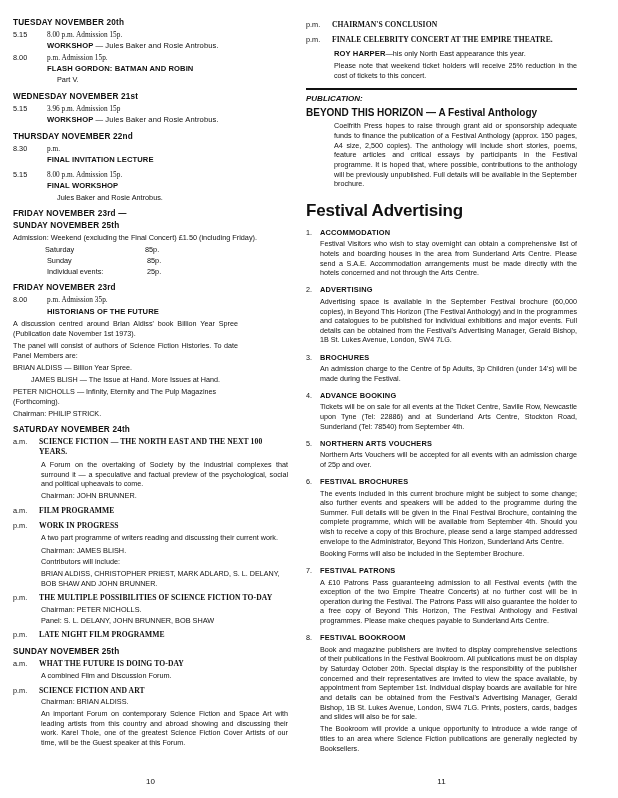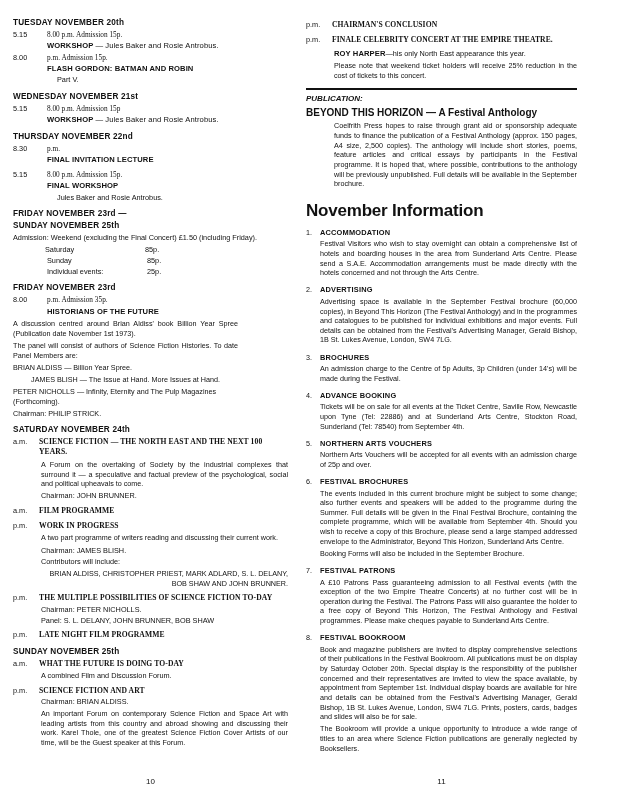--- a/index.html
+++ b/index.html
@@ -136,21 +136,21 @@
       <span style="font-weight:normal">— Jules Baker and Rosie Antrobus.</span>
     </div>
     <div class="line">
       <span class="time">8.00</span><span class="ev">p.m.  Admission 15p.</span>
     </div>
     <div class="line indent1 title-ev">FLASH GORDON:  BATMAN AND ROBIN</div>
     <div class="line indent2">Part V.</div>
 
     <div class="day">WEDNESDAY NOVEMBER 21st</div>
     <div class="line">
-      <span class="time">5.15</span><span class="ev">8.00 p.m.  Admission 15p</span>
+      <span class="time">5.15</span><span class="ev">3.96 p.m.  Admission 15p</span>
     </div>
     <div class="line indent1 title-ev">
       <span>WORKSHOP</span>
       <span style="font-weight:normal">— Jules Baker and Rosie Antrobus.</span>
     </div>
 
     <div class="day">THURSDAY NOVEMBER 22nd</div>
     <div class="line">
       <span class="time">8.30</span><span class="ev">p.m.</span>
     </div>
@@ -195,21 +195,21 @@
 
     <div class="line" style="margin-top:5px">
       <span class="time narrow">a.m.</span><span class="ev narrow title-ev">FILM PROGRAMME</span>
     </div>
     <div class="line" style="margin-top:5px">
       <span class="time narrow">p.m.</span><span class="ev narrow title-ev">WORK IN PROGRESS</span>
     </div>
     <div class="body-p" style="margin-left:28px">A two part programme of writers reading and discussing their current work.</div>
     <div class="line" style="margin-left:28px">Chairman: JAMES BLISH.</div>
     <div class="line" style="margin-left:28px">Contributors will include:</div>
-    <div class="body-p" style="margin-left:28px;text-align:right">BRIAN ALDISS, CHRISTOPHER PRIEST, MARK ADLARD, S. L. DELANY, BOB SHAW AND JOHN BRUNNER.</div>
+    <div class="body-p" style="margin-left:28px;text-align:left">BRIAN ALDISS, CHRISTOPHER PRIEST, MARK ADLARD, S. L. DELANY, BOB SHAW AND JOHN BRUNNER.</div>
 
     <div class="line" style="margin-top:5px">
       <span class="time narrow">p.m.</span><span class="ev narrow title-ev">THE MULTIPLE POSSIBILITIES OF SCIENCE FICTION TO-DAY</span>
     </div>
     <div class="line" style="margin-left:28px">Chairman: PETER NICHOLLS.</div>
     <div class="line" style="margin-left:28px">Panel: S. L. DELANY, JOHN BRUNNER, BOB SHAW</div>
     <div class="line" style="margin-top:5px">
       <span class="time narrow">p.m.</span><span class="ev narrow title-ev">LATE NIGHT FILM PROGRAMME</span>
     </div>
 
@@ -239,21 +239,21 @@
       <span class="title-ev">ROY HARPER</span><span>—his only North East appearance this year.</span>
     </div>
     <div class="body-p" style="margin-left:28px">Please note that weekend ticket holders will receive 25% reduction in the cost of tickets to this concert.</div>
 
     <hr class="rule">
 
     <div class="pub-head">PUBLICATION:</div>
     <div class="pub-title">BEYOND THIS HORIZON — A Festival Anthology</div>
     <div class="body-p" style="margin-left:28px">Coelfrith Press hopes to raise through grant aid or sponsorship adequate funds to finance the publication of a Festival Anthology (approx. 150 pages, A4 size, 2,500 copies).  The anthology will include short stories, poems, feature articles and critical essays by participants in the Festival programme.  It is hoped that, where possible, contributions to the anthology will be previously unpublished.  Full details will be available in the September brochure.</div>
 
-    <div class="festival-head">November Information</div>
+    <div class="festival-head">Festival Advertising</div>
 
     <div class="num-item">
       <div class="num">1.</div>
       <div class="num-body">
         <div class="item-head">ACCOMMODATION</div>
         <div class="body-p">Festival Visitors who wish to stay overnight can obtain a comprehensive list of hotels and boarding houses in the area from Sunderland Arts Centre.  Please send a S.A.E.  Accommodation arrangements must be made directly with the hotels concerned and not through the Arts Centre.</div>
       </div>
     </div>
 
     <div class="num-item">

